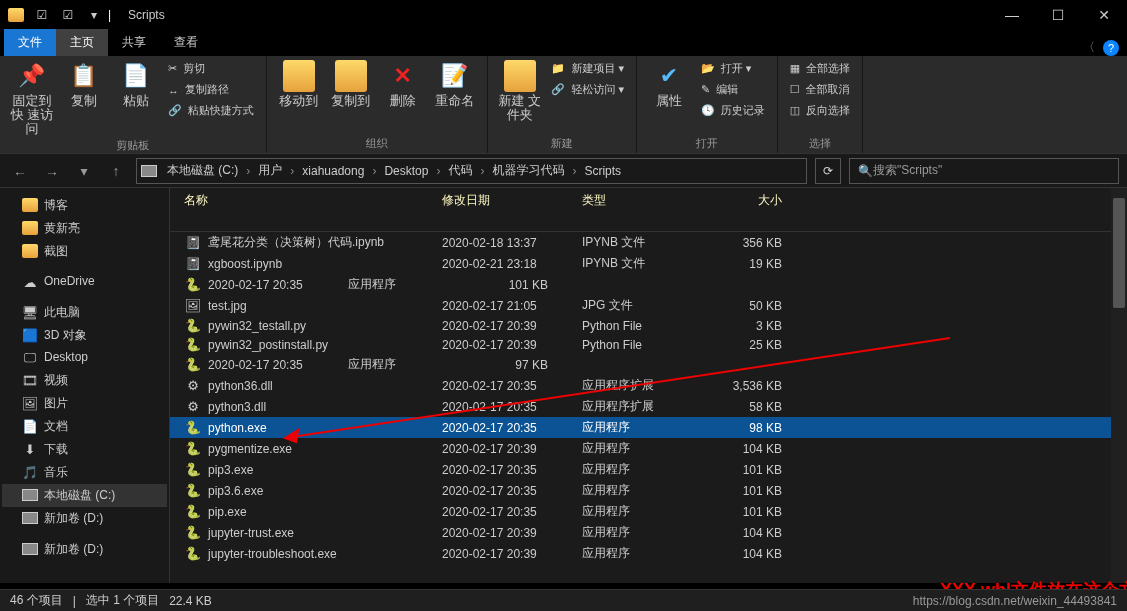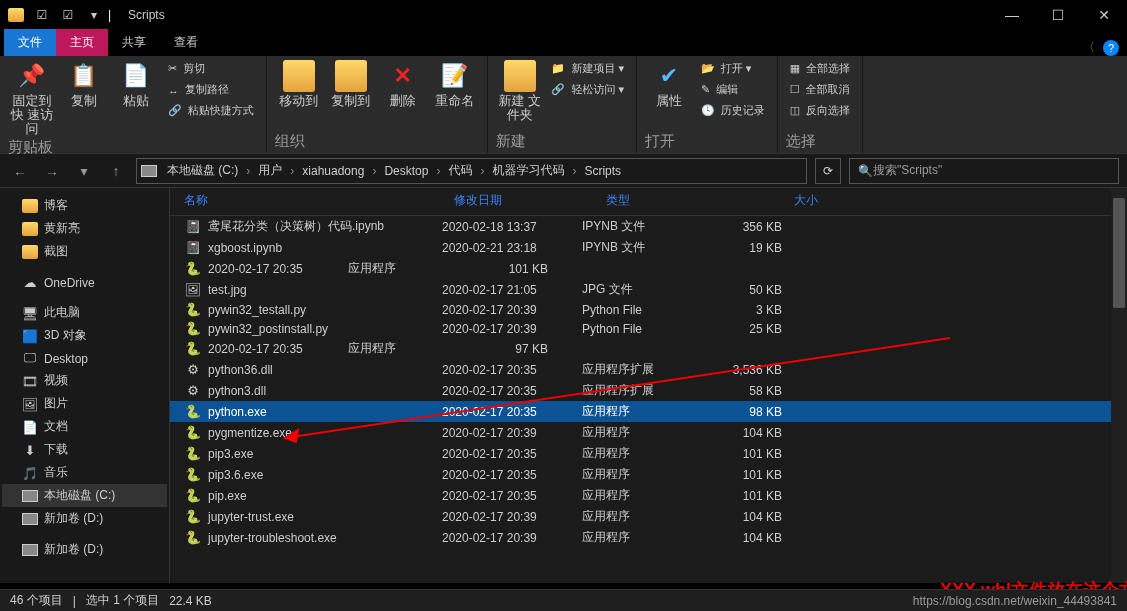--- a/index.html
+++ b/index.html
@@ -7,47 +7,47 @@
 .titlebar { height:30px; background:#000; display:flex; align-items:center; padding-left:4px; }
 .titlebar .qat { display:flex; gap:2px; align-items:center; }
 .titlebar .qat .ico { width:24px; height:22px; display:flex; align-items:center; justify-content:center; color:#ccc; }
 .titlebar .divider { width:12px; }
 .titlebar .title { margin-left:6px; color:#ccc; }
 .titlebar .winbtns { margin-left:auto; display:flex; height:30px;}
 .titlebar .winbtns div { width:46px; display:flex; align-items:center; justify-content:center; font-size:14px; color:#ccc; }
 .ribbon-tabs { height:26px; display:flex; align-items:flex-end; padding-left:4px; }
 .tab { padding:5px 14px; color:#ccc; cursor:pointer; font-size:12px;}
 .tab.file { background:#1976d2; color:#fff; }
-.tab.active { background:#be185d; color:#fff; }
+.tab.active { background:#404040; color:#fff; }
 .ribbon-tabs .collapse { margin-left:auto; display:flex; align-items:center; gap:8px; padding-right:8px; color:#999;}
 .ribbon { height:98px; background:#2b2b2b; border-bottom:1px solid #333; display:flex;}
 .group { border-right:1px solid #171717; padding:4px 8px 2px; display:flex; flex-direction:column; justify-content:space-between; }
 .group-body { display:flex; gap:4px; align-items:flex-start; }
 .bigbtn { width:48px; display:flex; flex-direction:column; align-items:center; gap:2px; }
 .bigbtn .icon { width:32px; height:32px; display:flex; align-items:center; justify-content:center; font-size:22px;}
 .bigbtn .lbl { text-align:center; line-height:14px; color:#ccc; font-size:13px;}
 .stack { display:flex; flex-direction:column; gap:4px; }
 .smallbtn { display:flex; align-items:center; gap:6px; color:#ccc; padding:1px 4px; font-size:11px;}
-.group-name { color:#999; font-size:15px; padding-top:2px;}
+.group-name { text-align:center; color:#999; font-size:11px; padding-top:2px;}
 .folder-icon-lg { width:32px; height:28px; background:linear-gradient(#ffd96a,#e6a23c); border-radius:3px; }
 .addrbar { height:34px; display:flex; align-items:center; padding:4px 8px; gap:8px; background:#191919; border-bottom:1px solid #333;}
 .navbtn { width:24px; height:24px; display:flex; align-items:center; justify-content:center; color:#999; font-size:14px;}
 .crumb-box { flex:1; border:1px solid #555; height:26px; display:flex; align-items:center; padding:0 4px; background:#191919;}
 .crumb { display:flex; align-items:center; gap:4px; padding:0 4px; color:#ccc; }
 .crumb::after { content:"›"; margin-left:4px; color:#888; }
 .crumb:last-child::after { content:""; }
 .refresh { width:26px; height:26px; display:flex; align-items:center; justify-content:center; border:1px solid #555; color:#ccc;}
 .search { width:270px; border:1px solid #555; height:26px; display:flex; align-items:center; padding:0 8px; color:#999; background:#191919;}
 .workspace { display:flex; height:395px; }
 .side { width:170px; background:#191919; overflow:auto; padding:6px 2px; border-right:1px solid #333;}
-.side .item { display:flex; align-items:flex-end; gap:6px; padding:3px 6px 3px 20px; color:#ccc; }
+.side .item { display:flex; align-items:flex-start; gap:6px; padding:3px 6px 3px 20px; color:#ccc; }
 .side .item.sel { background:#333; }
 .side .item .ic { width:16px; height:16px; display:flex; align-items:center; justify-content:center; font-size:13px;}
 .filearea { flex:1; background:#1b1b1b; position:relative; }
-.columns { display:flex; padding:4px 0 6px 14px; border-bottom:1px solid #333; color:#3b82f6;gap:12px;}
+.columns { display:flex; padding:4px 0 22px 14px; border-bottom:1px solid #333; color:#fef9c3;}
 .col-name { width:258px;} .col-date { width:140px;} .col-type{width:130px;} .col-size{width:70px; text-align:right;}
 .files { }
 .row { display:flex; padding:2px 0 2px 14px; align-items:center; color:#ccc;}
 .row.sel { background:#0b5394; color:#fff;}
 .row .fic { width:18px; margin-right:6px; display:flex; align-items:center; justify-content:center; font-size:13px;}
 .row .fname{ width:234px;} .row .fdate{width:140px;} .row .ftype{width:130px;} .row .fsize{width:70px; text-align:right;}
 .scrolly { position:absolute; right:0; top:0; bottom:0; width:16px; background:#202020;}
 .scrolly .thumb { position:absolute; top:10px; width:12px; left:2px; height:110px; background:#555; border-radius:2px;}
 .annotation { position:absolute; left:770px; top:390px; color:#e00; font-size:18px; font-weight:bold; white-space:nowrap;}
 .arrow { position:absolute; stroke:#e00; stroke-width:2; fill:none; }

